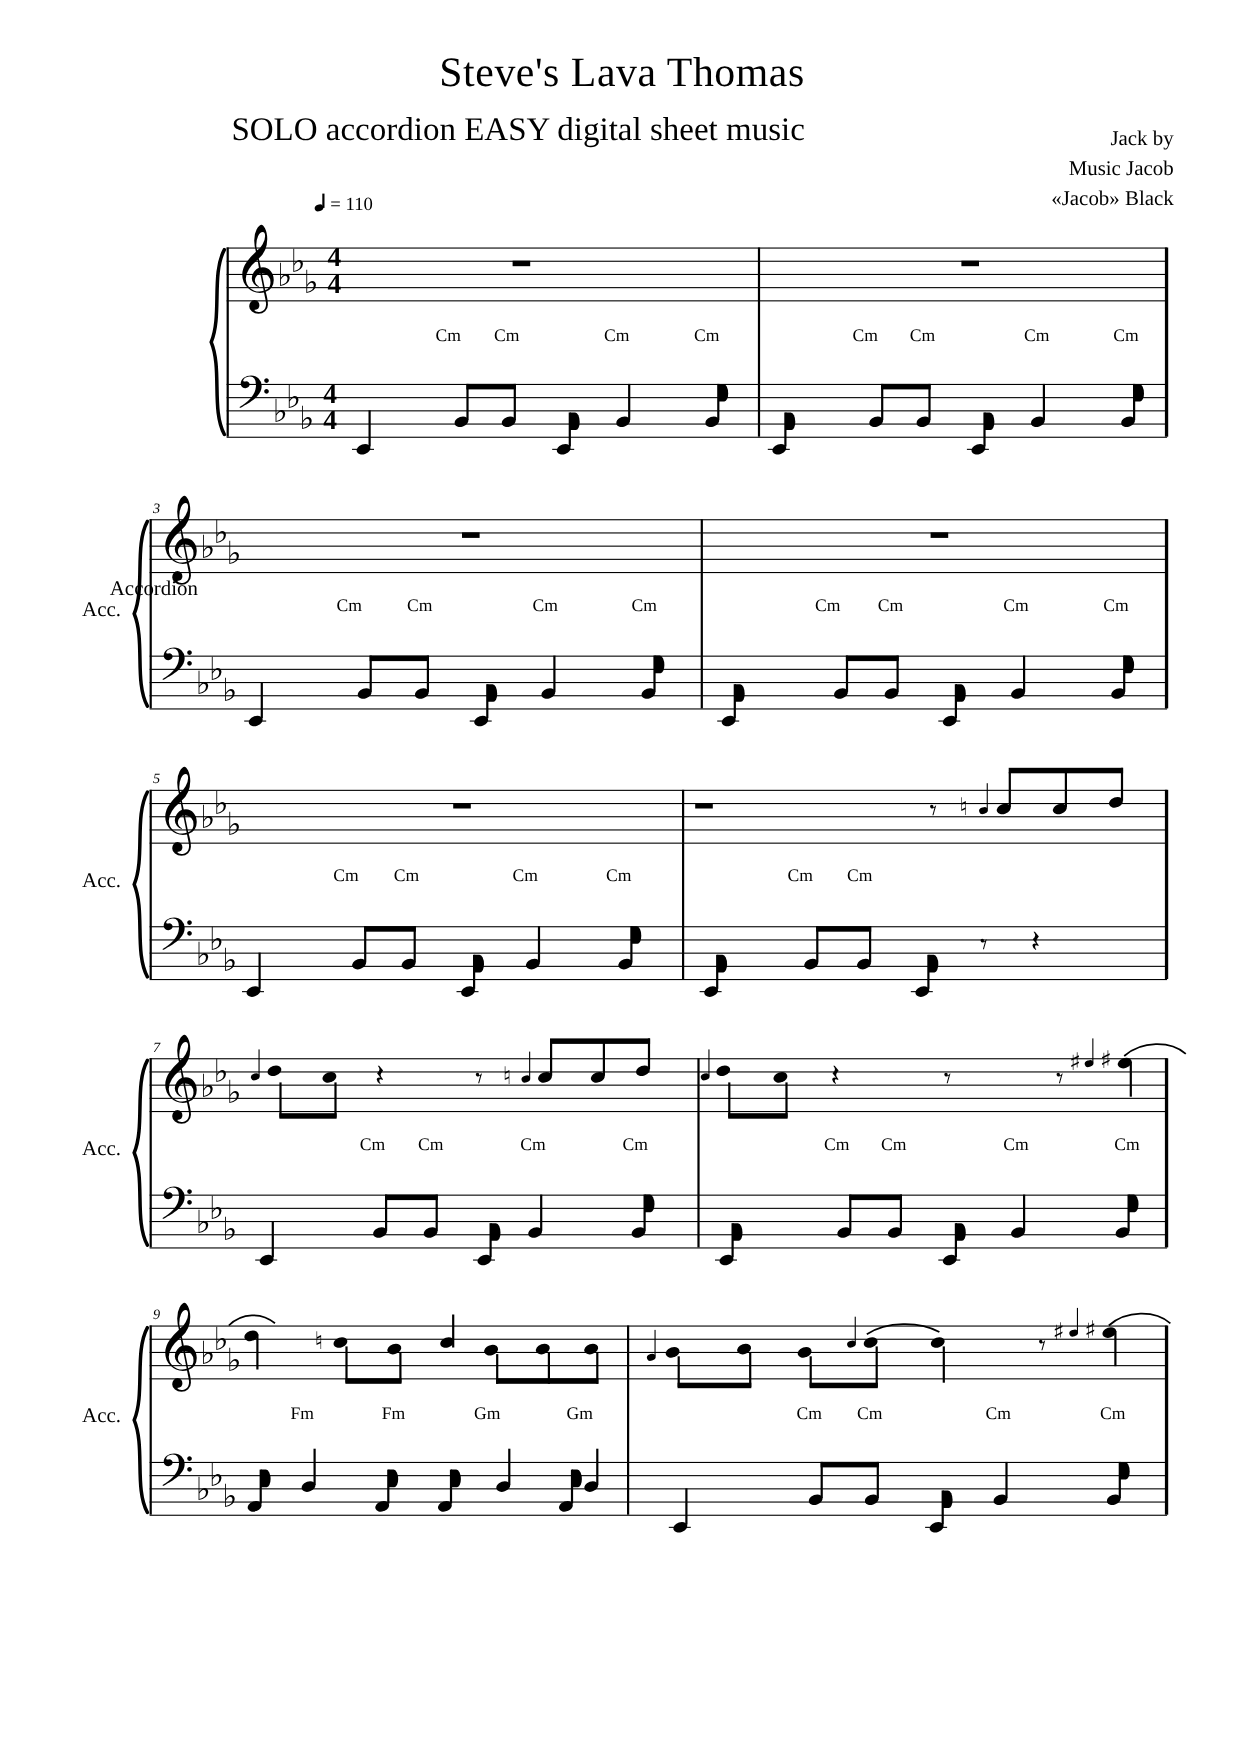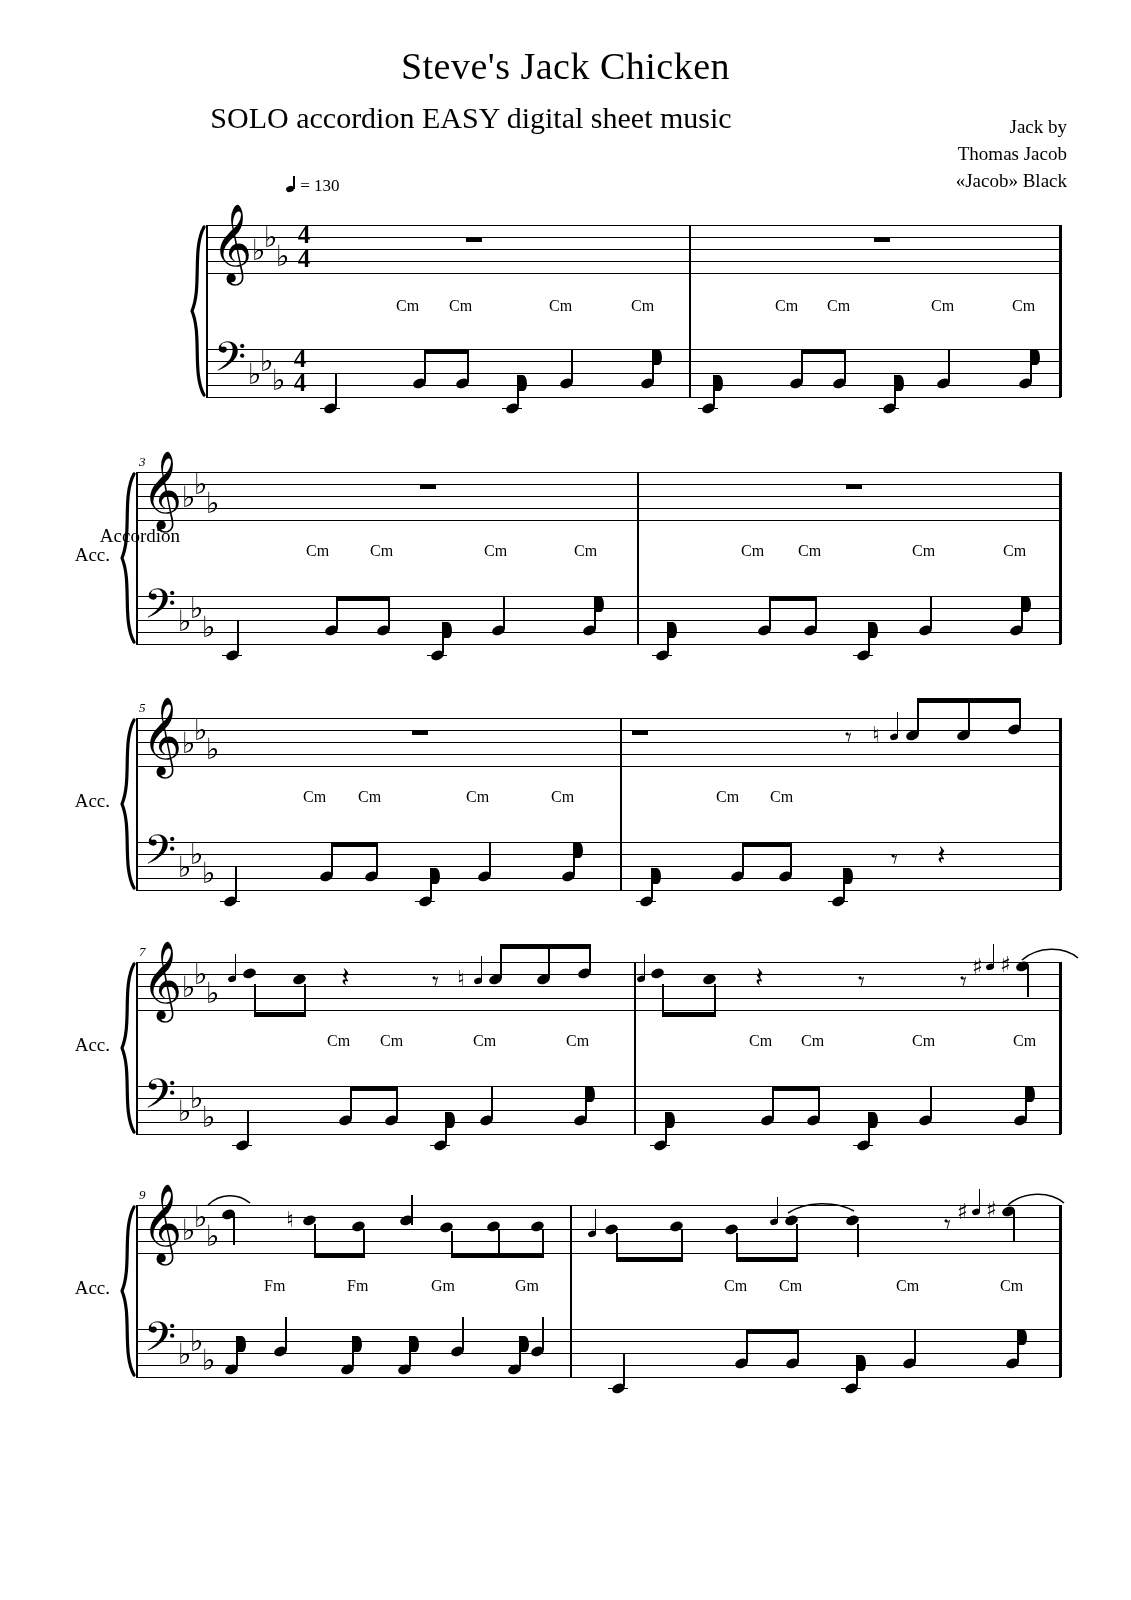--- a/index.html
+++ b/index.html
@@ -216,31 +216,31 @@
     position: absolute;
     font-family: "DejaVu Sans", sans-serif;
     font-size: 28px;
     line-height: 1;
   }
   .slur { position: absolute; }
 </style>
 </head>
 <body>
 
-<div class="title">Steve's Jack Chicken</div>
+<div class="title">Steve's Lava Thomas</div>
 <div class="subtitle">SOLO accordion EASY digital sheet music</div>
 <div class="composer">
   <div>Jack by</div>
-  <div>Thomas Jacob</div>
+  <div>Music Jacob</div>
   <div>«Jacob» Black</div>
 </div>
 
 <div class="tempo">
   <span class="qnote"></span>
-  <span>= 130</span>
+  <span>= 110</span>
 </div>
 
 <div class="system" style="top:225px;height:190px;">
   <div class="sys-label" style="left:60px; top:300px; width:120px;">Accordion</div>
 
   <div class="brace" style="left:186px; top:0px;">
     <svg width="22" height="172" viewBox="0 0 22 172">
       <path d="M18 2 C6 24, 16 62, 6 86 C16 110, 6 148, 18 170" stroke="#000" stroke-width="3.2" fill="none" stroke-linecap="round"></path>
     </svg>
   </div>

